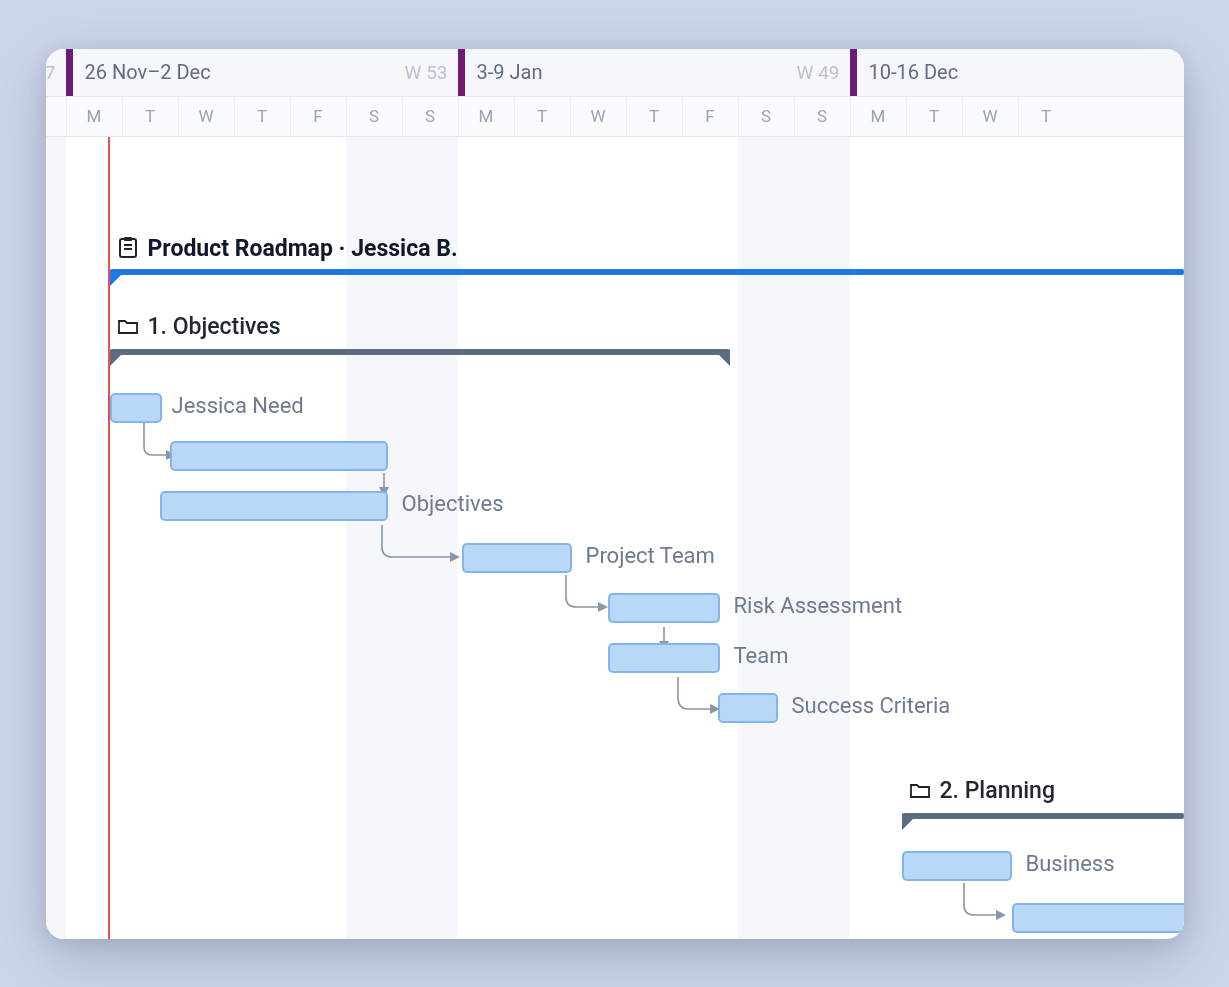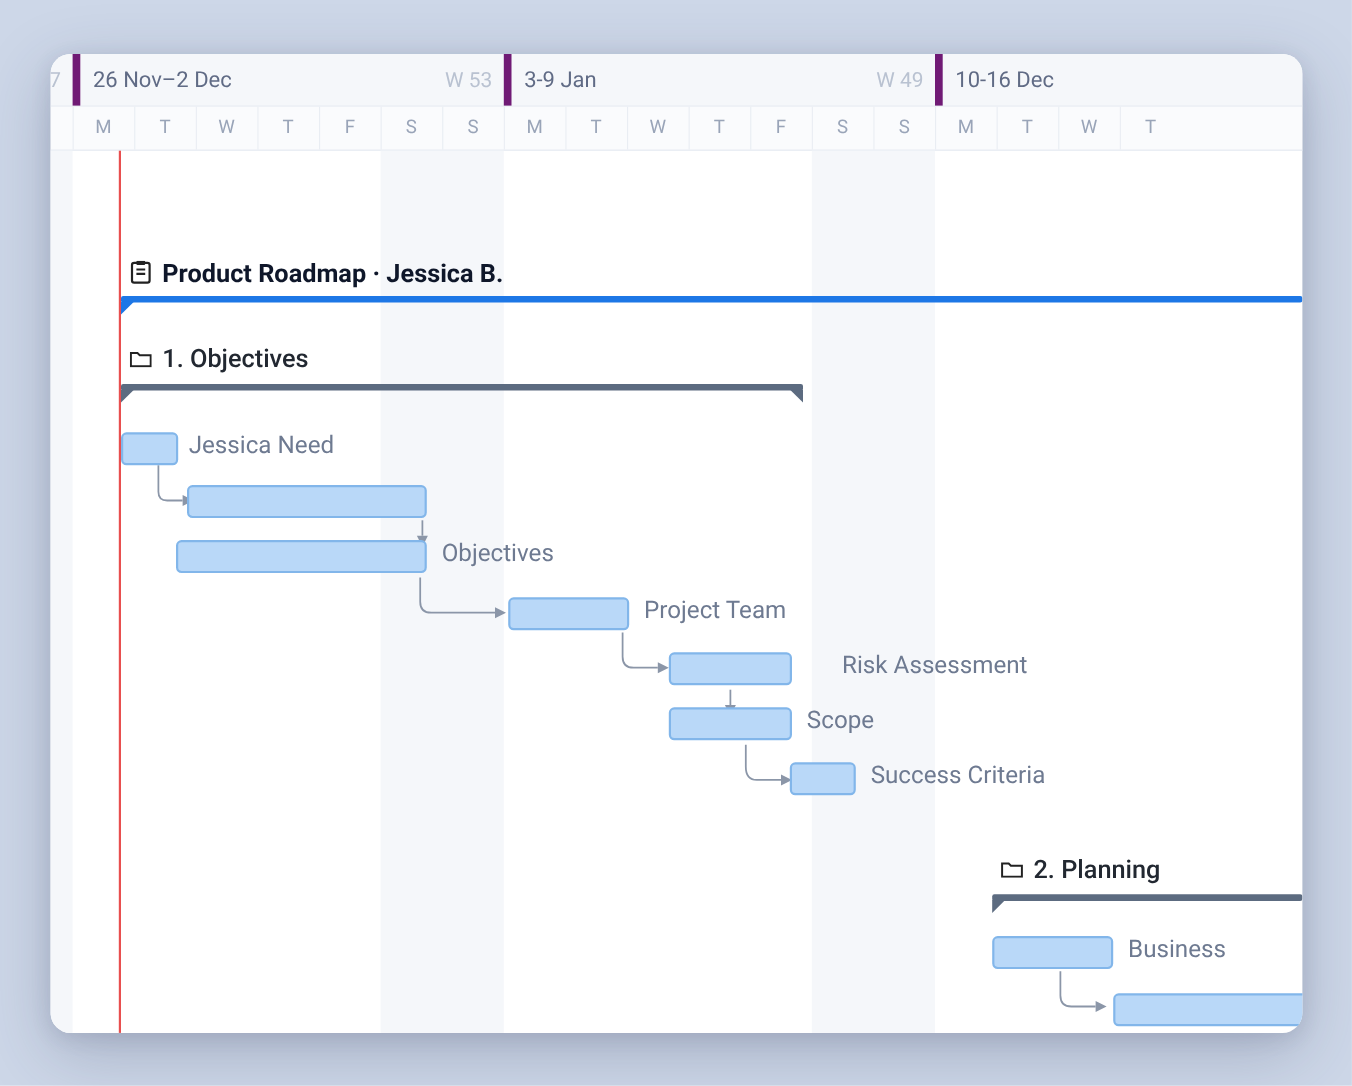--- a/index.html
+++ b/index.html
@@ -318,24 +318,24 @@
 
       <div class="task-bar" style="left:124px;width:218px;top:304px"></div>
 
       <div class="task-bar" style="left:114px;width:228px;top:354px"></div>
       <div class="pos-label task-label" style="left:356px;top:354px">Objectives</div>
 
       <div class="task-bar" style="left:416px;width:110px;top:406px"></div>
       <div class="pos-label task-label" style="left:540px;top:406px">Project Team</div>
 
       <div class="task-bar" style="left:562px;width:112px;top:456px"></div>
-      <div class="pos-label task-label" style="left:720px;top:456px">Risk Assessment</div>
+      <div class="pos-label task-label" style="left:688px;top:456px">Risk Assessment</div>
 
       <div class="task-bar" style="left:562px;width:112px;top:506px"></div>
-      <div class="pos-label task-label" style="left:688px;top:506px">Scope</div>
+      <div class="pos-label task-label" style="left:688px;top:506px">Team</div>
 
       <div class="task-bar" style="left:672px;width:60px;top:556px"></div>
       <div class="pos-label task-label" style="left:746px;top:556px">Success Criteria</div>
 
       <div class="pos-label phase-title" style="left:864px;top:640px">
         <span class="icon">
           <svg width="20" height="16" viewBox="0 0 20 16">
               <path d="M1 3 h6 l2 2 h10 v10 h-18 z" fill="none" stroke="#222" stroke-width="1.8"></path>
             </svg>
         </span>

